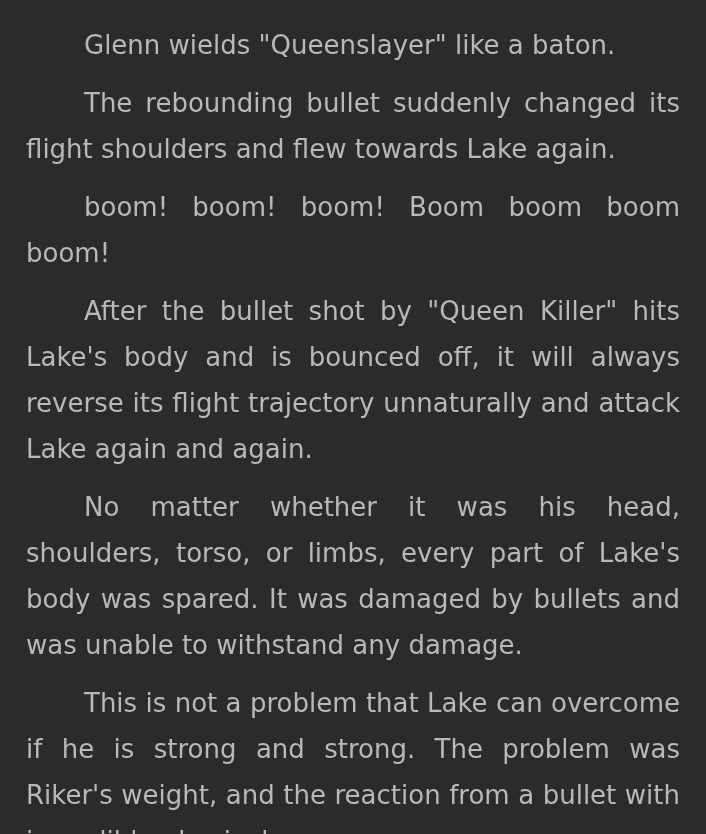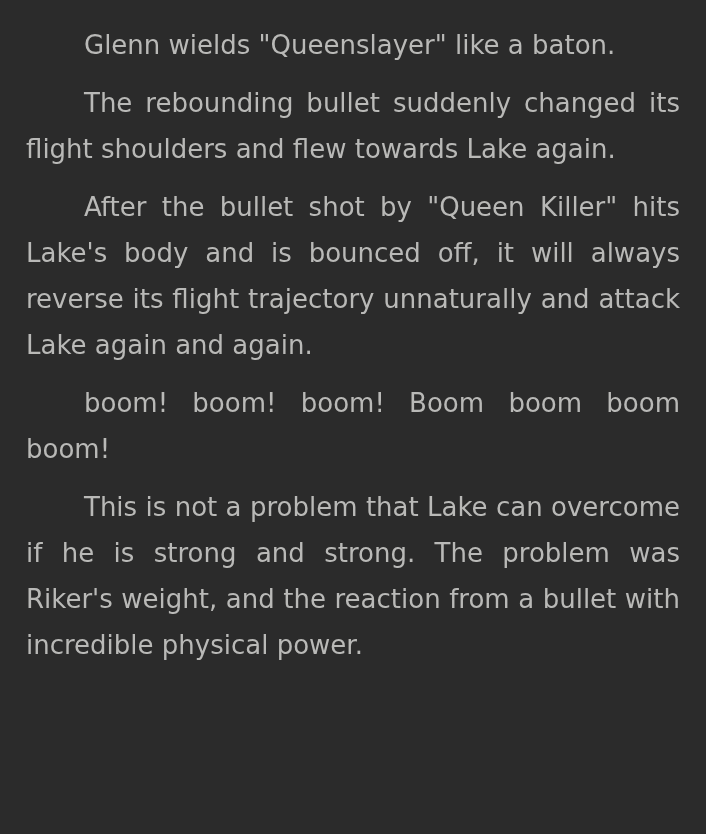--- a/index.html
+++ b/index.html
@@ -41,16 +41,17 @@
     margin-top: -36px;
   }
 </style>
 </head>
 <body>
 
 <div id="reader">
   <p class="para clipped-top">Go!</p>
   <p class="para">Glenn wields "Queenslayer" like a baton.</p>
   <p class="para">The rebounding bullet suddenly changed its flight shoulders and flew towards Lake again.</p>
+  <p class="para">boom! boom! boom! Boom boom boom boom!</p>
   <p class="para">After the bullet shot by "Queen Killer" hits Lake's body and is bounced off, it will always reverse its flight trajectory unnaturally and attack Lake again and again.</p>
-  <p class="para">boom! boom! boom! Boom boom boom boom!</p>
+  <p class="para">No matter whether it was his head, shoulders, torso, or limbs, every part of Lake's body was spared. It was damaged by bullets and was unable to withstand any damage.</p>
   <p class="para">This is not a problem that Lake can overcome if he is strong and strong. The problem was Riker's weight, and the reaction from a bullet with incredible physical power.</p>
 </div>
 
 </body></html>

